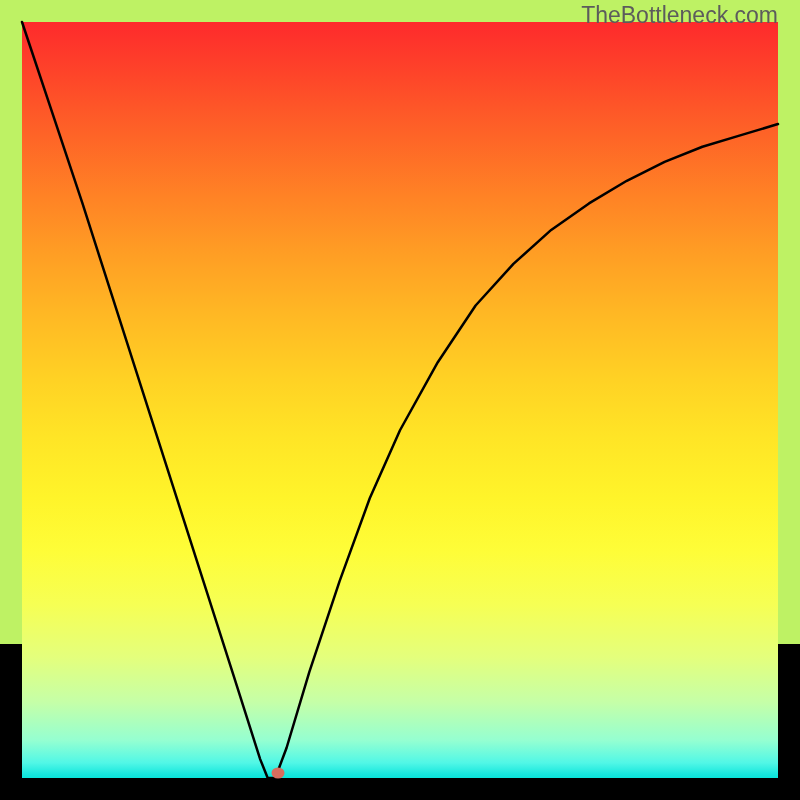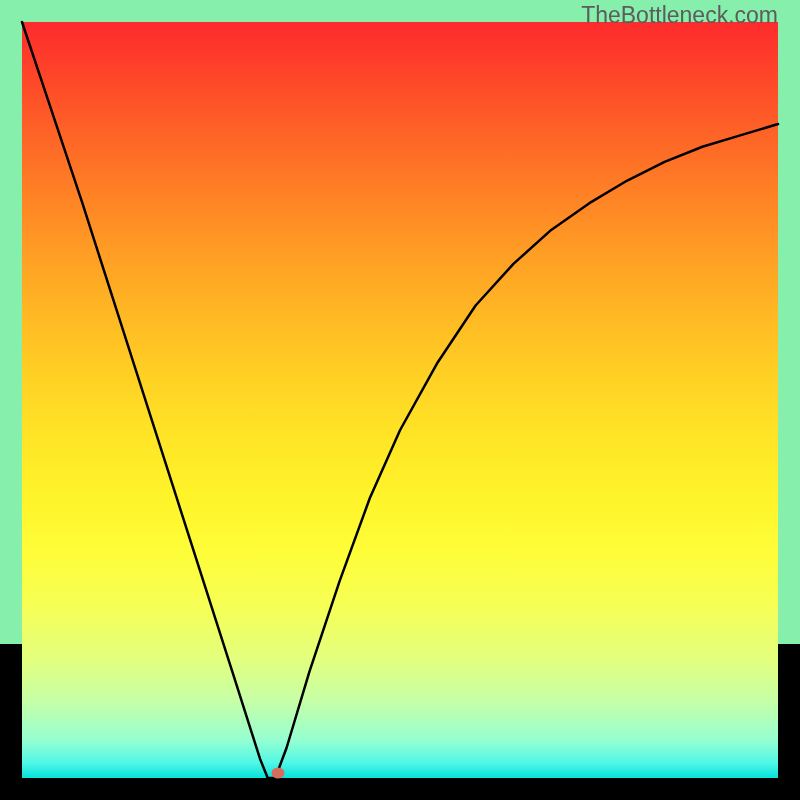--- a/index.html
+++ b/index.html
@@ -1,21 +1,21 @@
 <!DOCTYPE html>
 <html><head>
 <meta charset="utf-8">
 <style>
   * { margin: 0; padding: 0; box-sizing: border-box; }
   html, body { width: 800px; height: 800px; overflow: hidden; background: #000; }
   .container {
     width: 800px;
     height: 644px;
     position: relative;
-    background: #86efac;
+    background: #bef264;
   }
   .watermark {
     position: absolute;
     top: 2px;
     right: 22px;
     font-family: Arial, Helvetica, sans-serif;
     font-size: 23px;
     color: #5c5c5c;
     letter-spacing: 0px;
     font-weight: normal;

